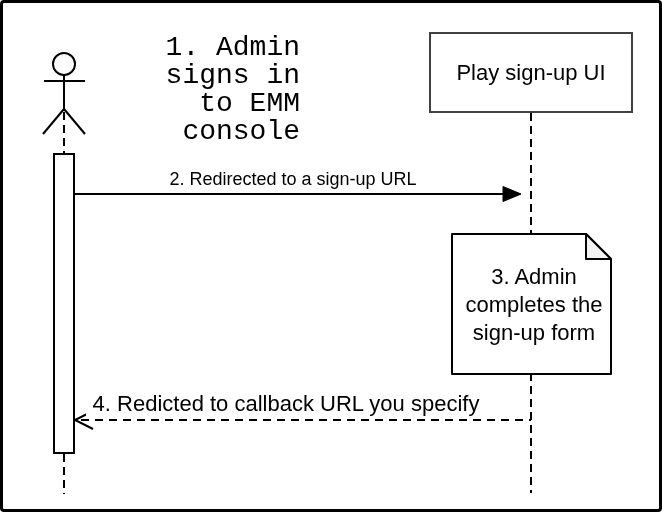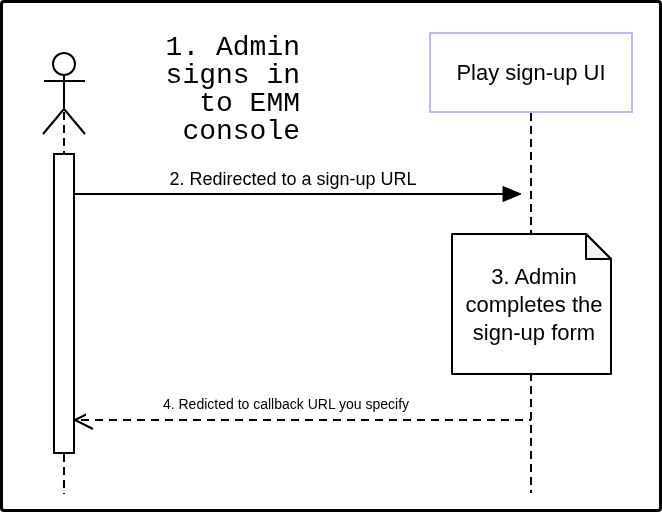--- a/index.html
+++ b/index.html
@@ -40,21 +40,21 @@
     white-space: pre-line;
     font-family: Liberation Mono, monospace;
   }
   .participant-box {
     position: absolute;
     left: 426px;
     top: 29px;
     width: 204px;
     height: 81px;
     box-sizing: border-box;
-    border: 2px solid #c4b5fd;
+    border: 2px solid #404040;
     background: #ffffff;
     display: flex;
     align-items: center;
     justify-content: center;
     font-size: 22px;
     color: #000000;
   }
   .msg2-label {
     left: 90px;
     top: 163px;
@@ -62,21 +62,21 @@
     font-size: 18px;
     line-height: 26px;
     text-align: center;
     background: #ffffff;
     white-space: nowrap;
   }
   .msg4-label {
     left: 83px;
     top: 388px;
     width: 400px;
-    font-size: 14px;
+    font-size: 22px;
     line-height: 26px;
     text-align: center;
     background: #ffffff;
     white-space: nowrap;
   }
   .note-label {
     left: 451px;
     top: 234px;
     width: 160px;
     height: 135px;

